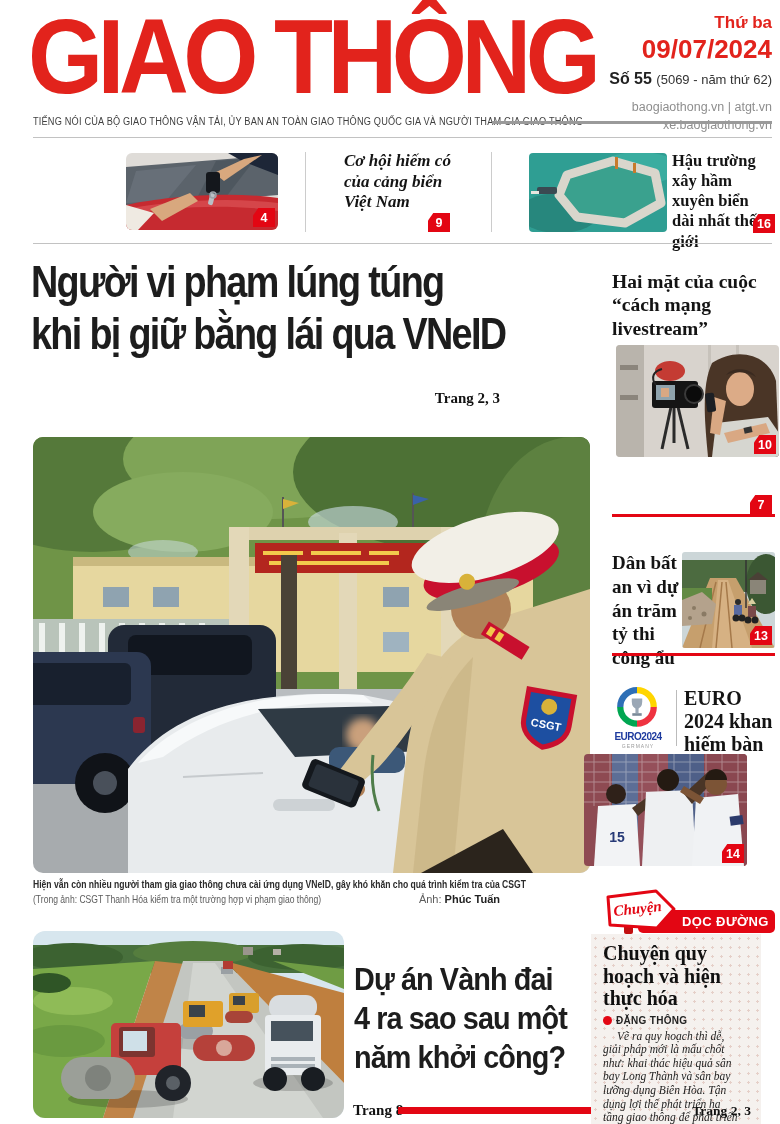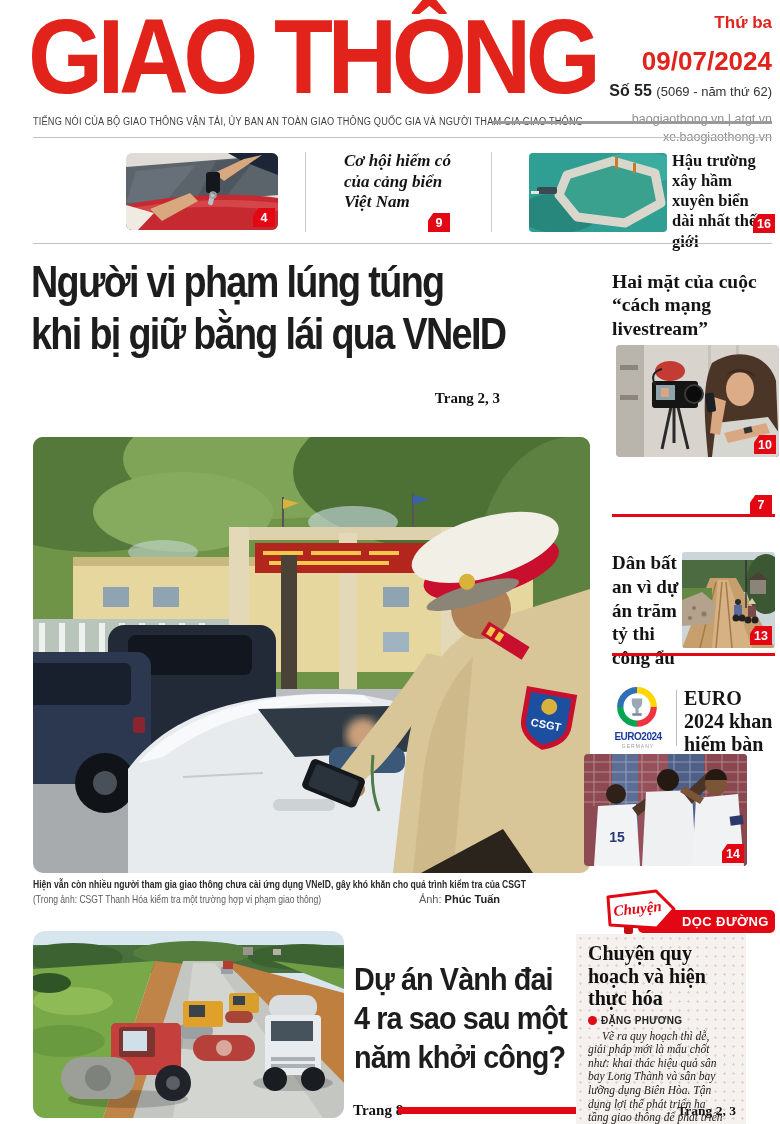--- a/index.html
+++ b/index.html
@@ -4,21 +4,21 @@
 <style>
   html,body{margin:0;padding:0;background:#888;}
   #page{position:relative;width:780px;height:1124px;background:#fff;overflow:hidden;
         font-family:"Liberation Sans",sans-serif;color:#1a1a1a;}
   .abs{position:absolute;}
   
   .logo{left:28px;top:4px;font-size:105px;font-weight:bold;color:#e2231c;
         letter-spacing:-6px;line-height:1.0;transform:scaleX(.92);transform-origin:left top;white-space:nowrap;}
   .issue-info{right:8px;top:14px;text-align:right;line-height:1.1;}
   .weekday{font-size:17px;font-weight:bold;color:#e2231c;}
-  .date{font-size:26px;font-weight:bold;color:#e2231c;margin-top:14px;}
+  .date{font-size:26px;font-weight:bold;color:#e2231c;margin-top:2px;}
   .issue-line{font-size:16px;color:#222;margin-top:7px;}
   .issue-line .no{font-weight:bold;}
   .issue-line .detail{font-size:13px;font-weight:normal;color:#333;}
   .sites{margin-top:10px;font-size:12.5px;color:#8e8e8e;line-height:1.45;}
   .tagline{left:33px;top:116px;font-size:10px;color:#3f3f3f;letter-spacing:.2px;
            transform:scaleX(.92);transform-origin:left top;white-space:nowrap;}
   .tagline-line{left:492px;right:8px;top:121px;height:3px;background:#9a9a9a;}
   .hr{background:#c2c2c2;height:1px;}
   .vr{width:1px;background:#cccccc;}
   .redline{height:3px;background:#e30613;}
@@ -54,21 +54,21 @@
                    letter-spacing:-1px;line-height:1.22;white-space:pre-line;
                    transform:scaleX(.9);transform-origin:left top;}
   .bottom-pageref{left:353px;top:1102px;font-family:"Liberation Serif",serif;font-weight:bold;
                   font-size:15px;color:#111;}
   .bottom-redbar{left:398px;top:1107px;width:200px;height:7px;background:#e30613;}
   
   .col-bar{left:638px;top:910px;width:137px;height:23px;background:#e30613;border-radius:5px;
            color:#fff;font-weight:bold;font-size:13px;letter-spacing:.4px;line-height:23px;
            padding-left:44px;box-sizing:border-box;}
   .col-sign{left:604px;top:888px;width:74px;height:48px;z-index:3;}
-  .col-box{left:576px;top:934px;width:170px;height:190px;background:#f5f1ee;overflow:hidden;
+  .col-box{left:591px;top:934px;width:170px;height:190px;background:#f5f1ee;overflow:hidden;
            background-image:radial-gradient(#e5cfc8 1px,rgba(0,0,0,0) 1.3px);background-size:9px 9px;
            padding:8px 20px 0 12px;box-sizing:border-box;}
   .col-headline{font-family:"Liberation Serif",serif;font-weight:bold;font-size:20px;line-height:1.13;
                 color:#101010;}
   .col-author{margin-top:5px;font-size:10px;font-weight:bold;color:#222;letter-spacing:.3px;}
   .dot{display:inline-block;width:9px;height:9px;border-radius:50%;background:#e30613;
        vertical-align:-1px;margin-right:4px;}
   .col-body{margin-top:4px;font-family:"Liberation Serif",serif;font-style:italic;font-size:11.5px;
             line-height:1.18;color:#222;text-indent:14px;}
   .col-pageref{position:absolute;right:10px;bottom:5px;font-family:"Liberation Serif",serif;
@@ -420,19 +420,19 @@
   <div class="abs col-sign">
     <svg viewBox="0 0 74 48">
       <rect x="20" y="34" width="9" height="12" rx="2" fill="#c20f10"></rect>
       <path d="M4,9 L52,3 L70,21 L53,40 L6,37 Z" fill="#fff" stroke="#e30613" stroke-width="3" stroke-linejoin="round"></path>
       <text x="10" y="28" font-family="Liberation Serif, serif" font-style="italic" font-weight="bold" font-size="15" fill="#e30613" transform="rotate(-6 10 28)">Chuyện</text>
     </svg>
   </div>
   <div class="abs col-box">
     <div class="col-headline">Chuyện quy hoạch và hiện thực hóa</div>
     <div class="col-author">
-      <span class="dot"></span><span>ĐẶNG PHƯƠNG</span>
+      <span class="dot"></span><span>ĐẶNG THÔNG</span>
     </div>
     <div class="col-body">Vẽ ra quy hoạch thì dễ, giải pháp mới là mấu chốt như: khai thác hiệu quả sân bay Long Thành và sân bay lưỡng dụng Biên Hòa. Tận dụng lợi thế phát triển hạ tầng giao thông để phát triển đô thị gắn với định hướng giao thông công cộng.</div>
     <div class="col-pageref">Trang 2, 3</div>
   </div>
 
 </div>
 
 </body></html>

